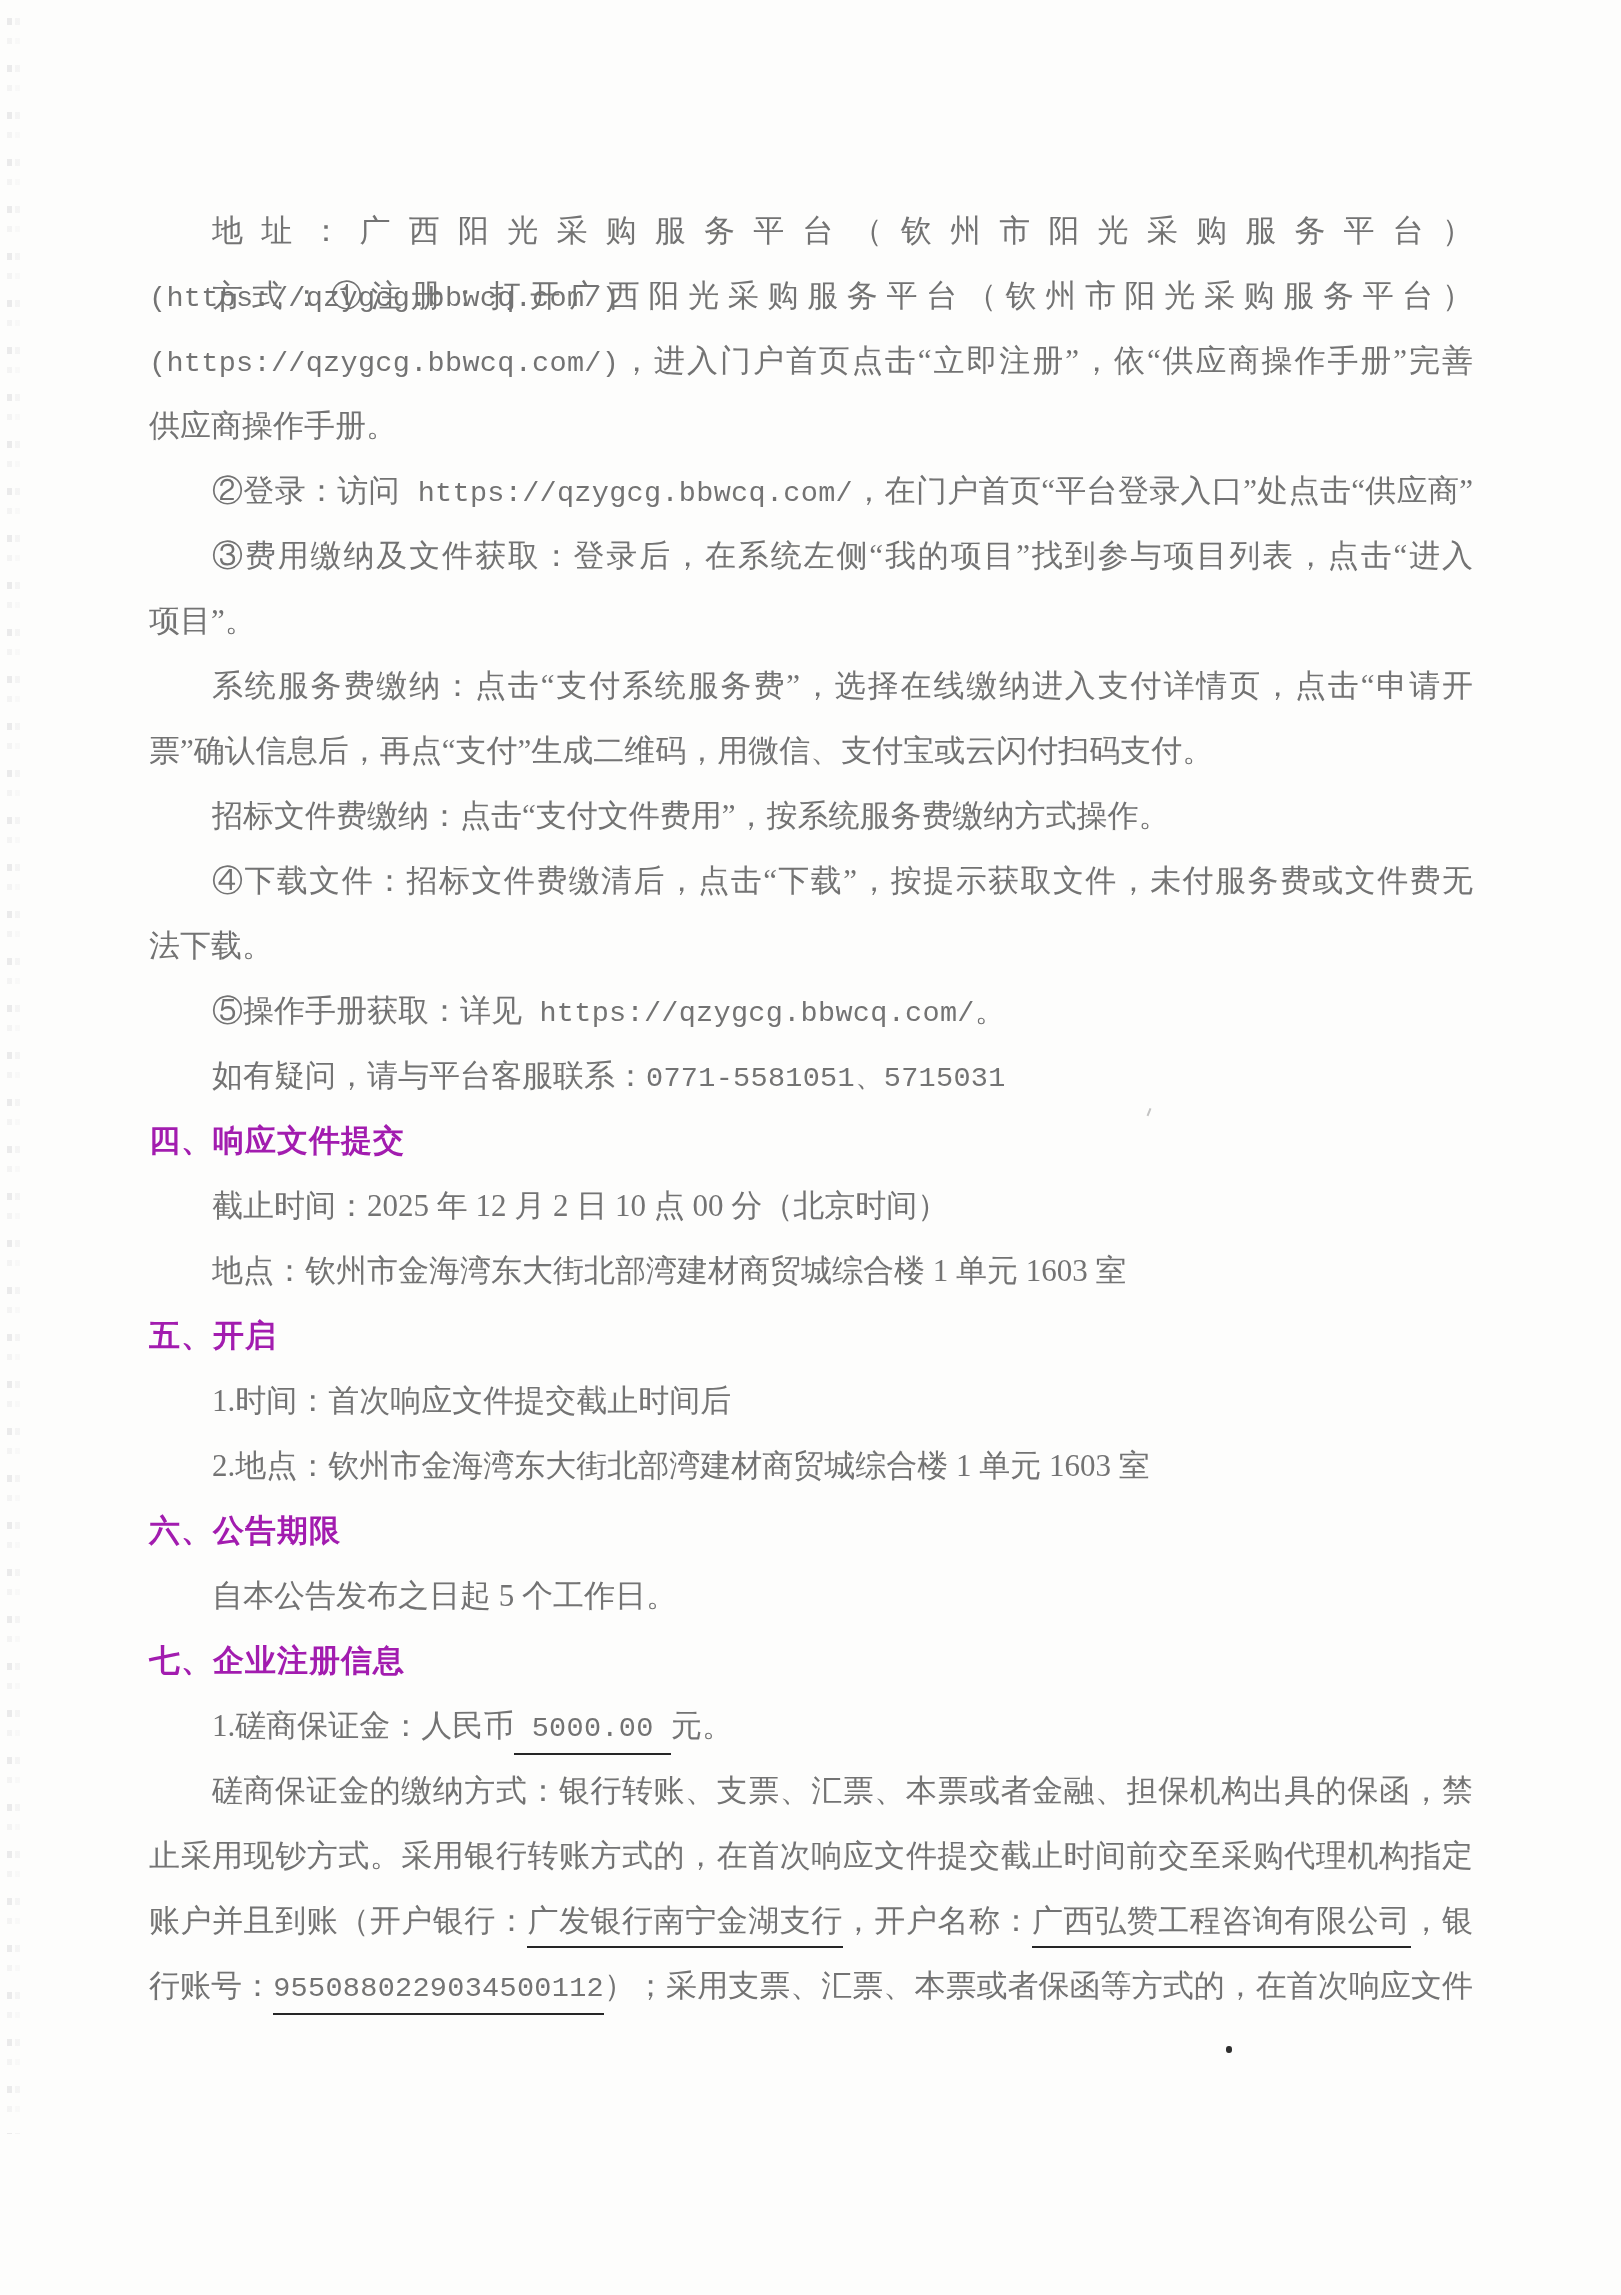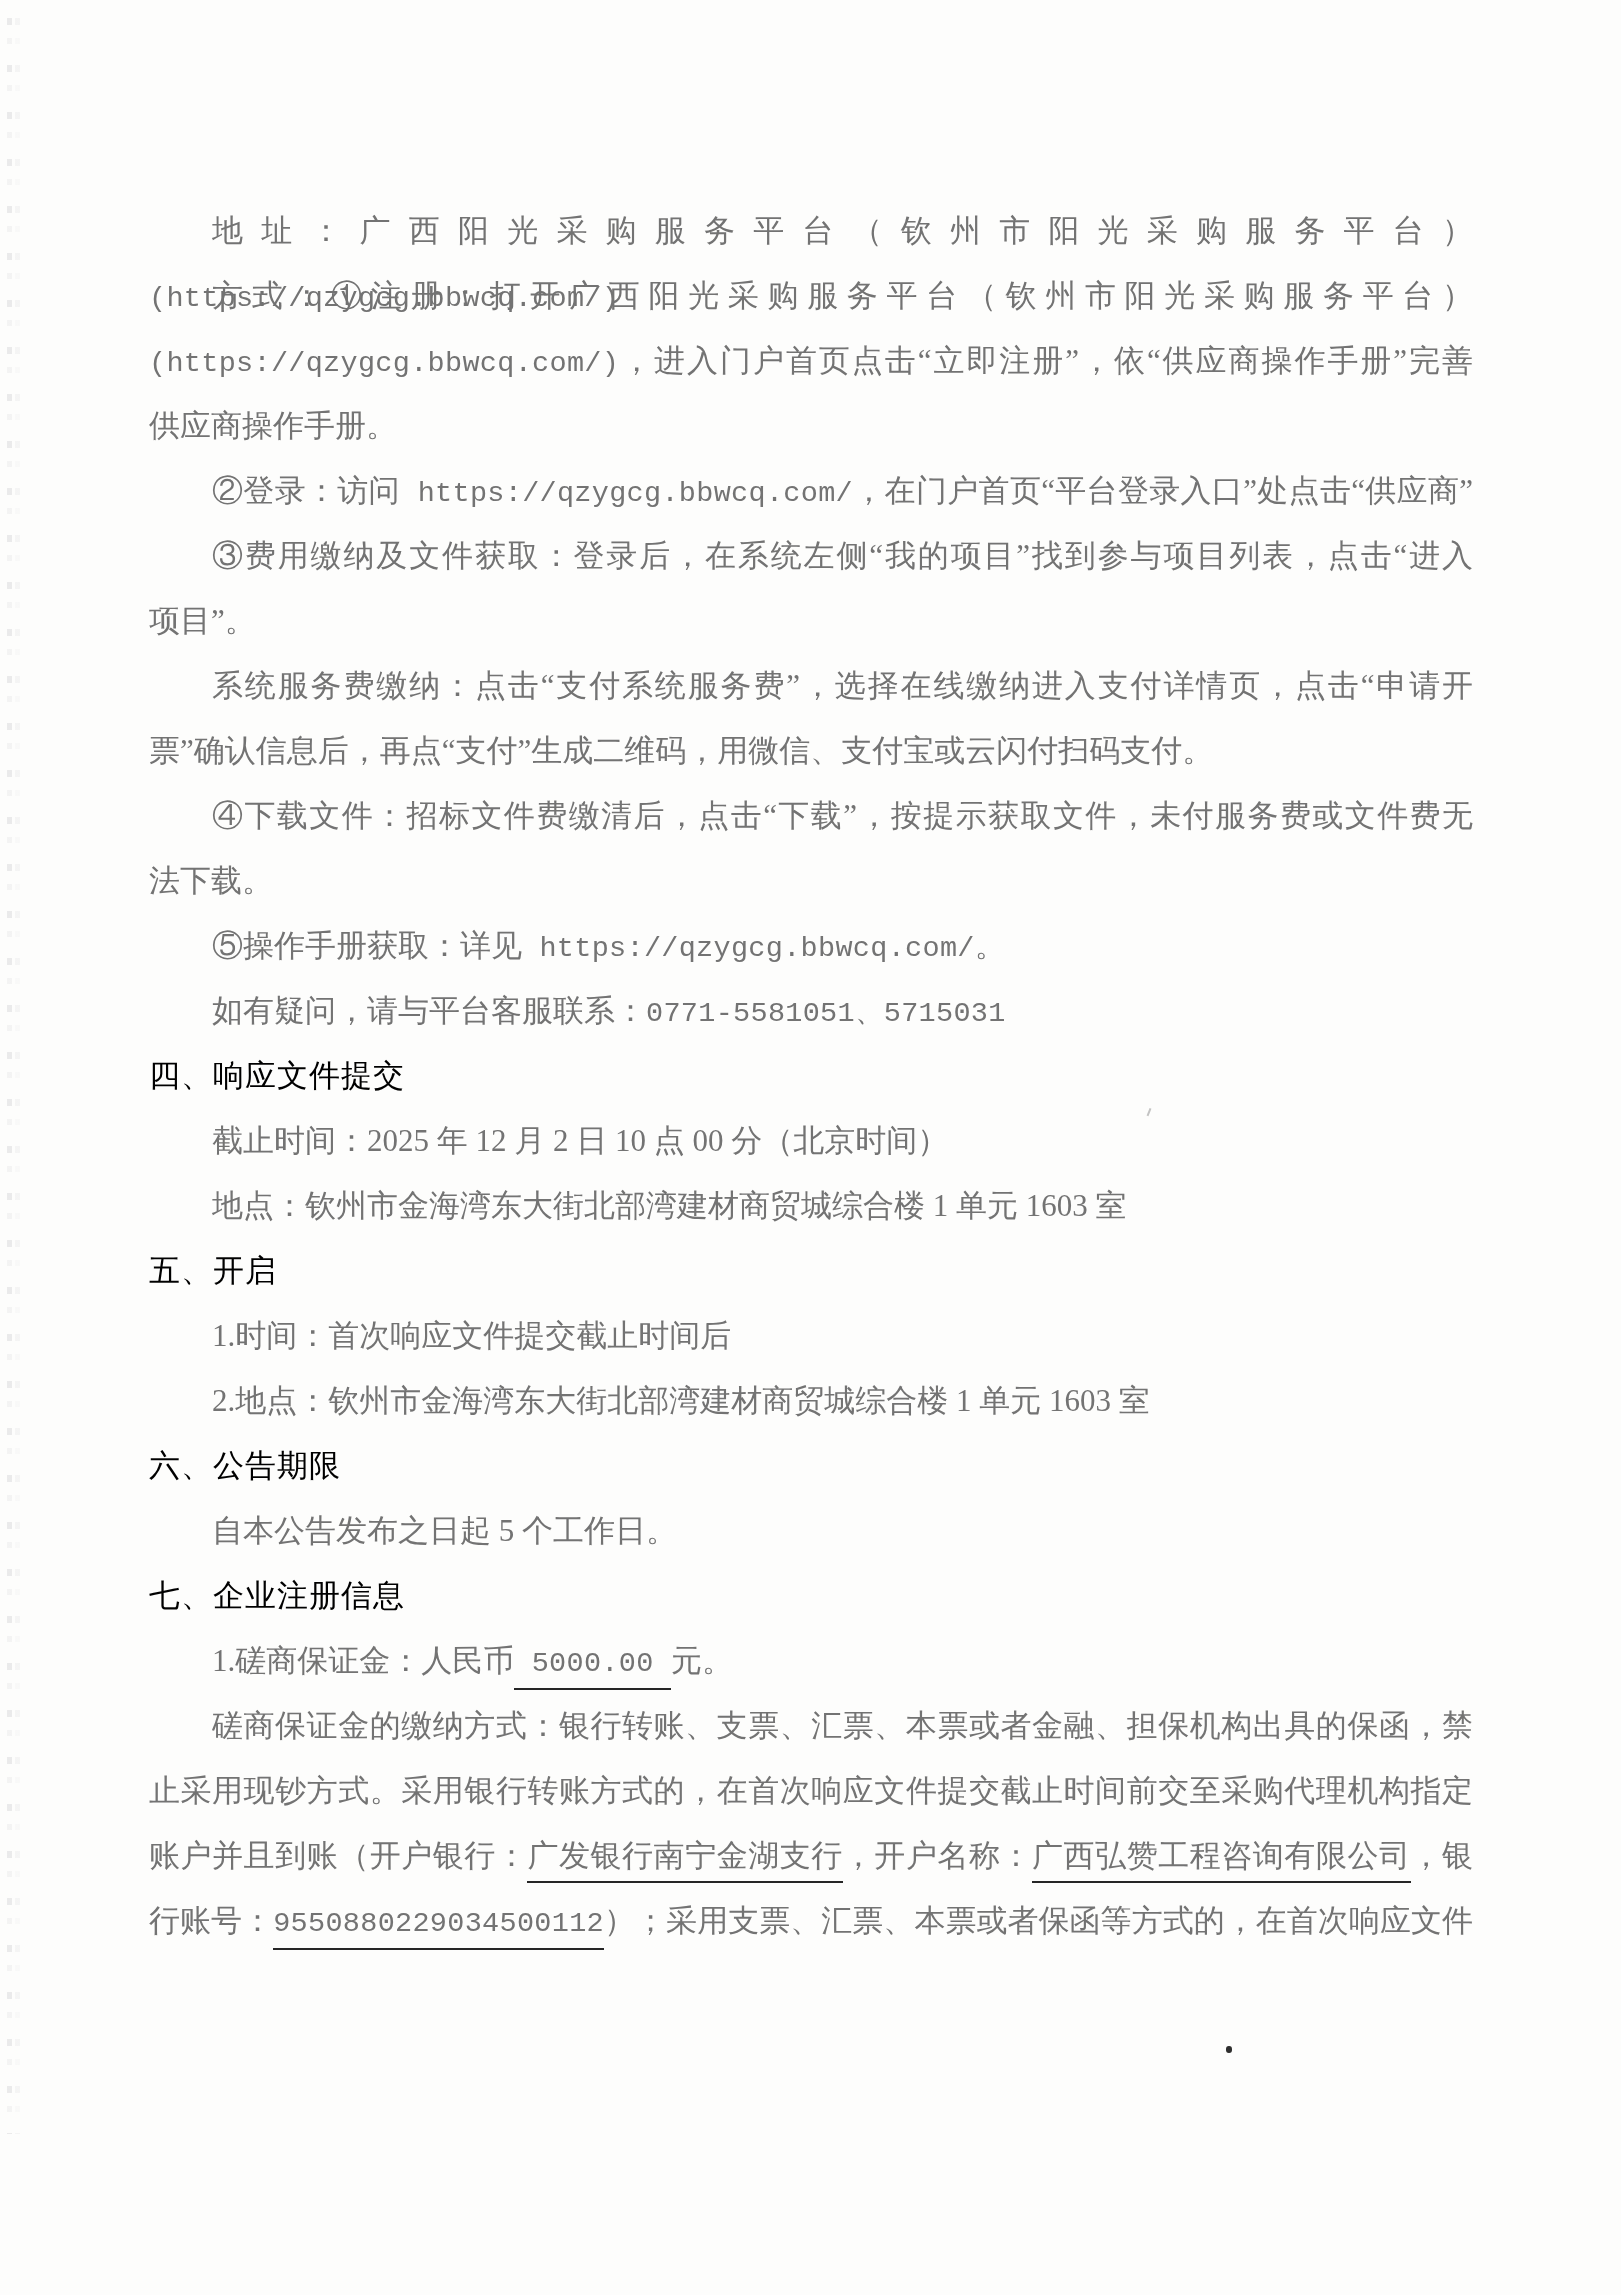--- a/index.html
+++ b/index.html
@@ -29,22 +29,22 @@
     height: 65px;
     text-align: left;
   }
   .line.indent { text-indent: 63px; }
   .line.justify {
     text-align: justify;
     text-align-last: justify;
   }
   .line.heading {
     font-family: "Liberation Sans", "DejaVu Sans", sans-serif;
-    font-weight: 400;
-    color: #000000;
+    font-weight: 700;
+    color: #a21caf;
     letter-spacing: 1px;
   }
   .run { }
   .run.u {
     border-bottom: 2.6px solid #262626;
     padding-bottom: 8px;
   }
   .run.m {
     font-family: "Liberation Mono", "DejaVu Sans Mono", monospace;
     font-size: 0.92em;
@@ -98,20 +98,21 @@
   <div class="content" id="doc-content">
       <div class="line indent justify"><span class="run">地址：广西阳光采购服务平台（钦州市阳光采购服务平台）</span><span class="run m">(https://qzygcg.bbwcq.com/)</span></div>
       <div class="line indent justify"><span class="run">方式：①注册：打开广西阳光采购服务平台（钦州市阳光采购服务平台）</span></div>
       <div class="line justify"><span class="run m">(https://qzygcg.bbwcq.com/)</span><span class="run">，进入门户首页点击“立即注册”，依“供应商操作手册”完善</span></div>
       <div class="line"><span class="run">供应商操作手册。</span></div>
       <div class="line indent justify"><span class="run">②登录：访问</span><span class="run m"> https://qzygcg.bbwcq.com/</span><span class="run">，在门户首页“平台登录入口”处点击“供应商”</span></div>
       <div class="line indent justify"><span class="run">③费用缴纳及文件获取：登录后，在系统左侧“我的项目”找到参与项目列表，点击“进入</span></div>
       <div class="line"><span class="run">项目”。</span></div>
       <div class="line indent justify"><span class="run">系统服务费缴纳：点击“支付系统服务费”，选择在线缴纳进入支付详情页，点击“申请开</span></div>
       <div class="line"><span class="run">票”确认信息后，再点“支付”生成二维码，用微信、支付宝或云闪付扫码支付。</span></div>
+      <div class="line indent"><span class="run">招标文件费缴纳：点击“支付文件费用”，按系统服务费缴纳方式操作。</span></div>
       <div class="line indent justify"><span class="run">④下载文件：招标文件费缴清后，点击“下载”，按提示获取文件，未付服务费或文件费无</span></div>
       <div class="line"><span class="run">法下载。</span></div>
       <div class="line indent"><span class="run">⑤操作手册获取：详见</span><span class="run m"> https://qzygcg.bbwcq.com/</span><span class="run">。</span></div>
       <div class="line indent"><span class="run">如有疑问，请与平台客服联系：</span><span class="run m">0771-5581051、5715031</span></div>
       <div class="line heading"><span class="run">四、响应文件提交</span></div>
       <div class="line indent"><span class="run">截止时间：2025 年 12 月 2 日 10 点 00 分（北京时间）</span></div>
       <div class="line indent"><span class="run">地点：钦州市金海湾东大街北部湾建材商贸城综合楼 1 单元 1603 室</span></div>
       <div class="line heading"><span class="run">五、开启</span></div>
       <div class="line indent"><span class="run">1.时间：首次响应文件提交截止时间后</span></div>
       <div class="line indent"><span class="run">2.地点：钦州市金海湾东大街北部湾建材商贸城综合楼 1 单元 1603 室</span></div>

